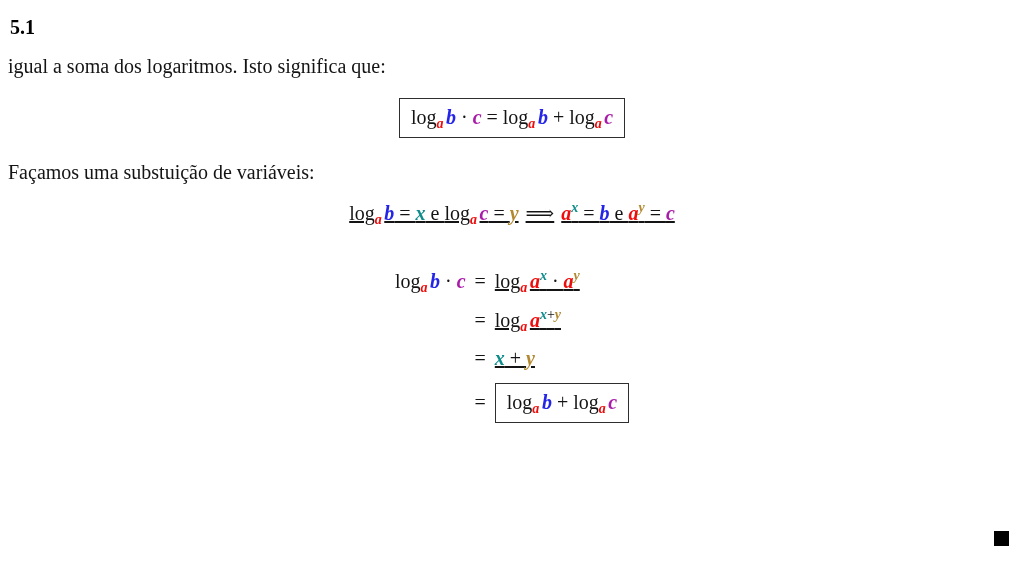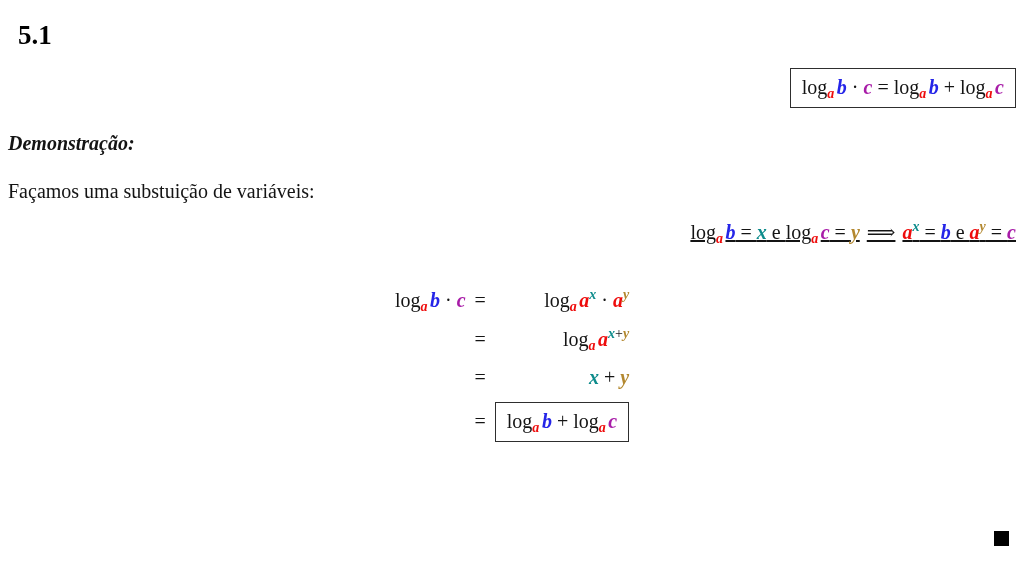--- a/index.html
+++ b/index.html
@@ -8,34 +8,34 @@
     width:1024px;height:565px;
     background:#ffffff;
     color:#141414;
     font-family:"Liberation Serif","DejaVu Serif",serif;
     font-size:20px;
     overflow:hidden;
     box-sizing:border-box;
     padding:12px 8px 0 8px;
   }
   h1.heading{
-    margin:8px;
-    font-size:27px;
+    margin:0;
+    font-size:20px;
     font-weight:bold;
     color:#000;
     line-height:30px;
     display:flex;
     text-align:center;
   }
   h1.heading .num{margin-left:2px;}
   h1.heading .ttl{margin-left:31px;}
   .para{margin-top:10px;line-height:28px;}
   .jline{text-align:justify;text-align-last:justify;}
   .line{text-align:left;}
-  .center-row{text-align:right;}
+  .center-row{text-align:center;}
   .box-row{margin-top:18px;}
   .fbox{
     display:inline-block;
     border:1.5px solid #2e2e2e;
     padding:6px 11px;
     line-height:24px;
   }
   .demo{
     margin-top:21px;
     font-weight:bold;
@@ -48,21 +48,21 @@
     margin:42px auto 0 auto;
     width:max-content;
     display:table;
     border-collapse:collapse;
   }
   .drow{display:table-row;margin-left:36px;}
   .drow > div{display:table-cell;vertical-align:baseline;padding-bottom:13px;}
   .drow.last > div{padding-bottom:0;}
   .dl{text-align:right;}
   .de{padding:0 9px;}
-  .dr{text-align:right;}
+  .dr{text-align:left;text-decoration:underline;}
   
   .tok{white-space:pre-wrap;}
   .k-rm{font-style:normal;color:#141414;}
   .k-text{font-style:normal;}
   .k-arrow{font-style:normal;margin:0 7px;font-family:"DejaVu Serif","DejaVu Sans",serif;}
   .k-a{color:var(--red);font-style:italic;font-weight:bold;}
   .k-b{color:var(--blue);font-style:italic;font-weight:bold;}
   .k-c{color:var(--purple);font-style:italic;font-weight:bold;}
   .k-x{color:var(--teal);font-style:italic;font-weight:bold;}
   .k-y{color:var(--olive);font-style:italic;font-weight:bold;}
@@ -78,27 +78,27 @@
 </head>
 <body>
 
 <div id="page">
 
   <h1 class="heading">
     <span class="num">5.1</span>
   </h1>
 
   <div class="para">
+    <div class="line">igual a soma dos logaritmos. Isto significa que:</div>
   </div>
 
   <div class="center-row box-row">
     <span class="fbox"><span><span class="tok k-rm">log</span><span class="tok k-a sub">a</span><span class="tok k-b">b</span><span class="tok k-rm"> · </span><span class="tok k-c">c</span><span class="tok k-rm"> = </span><span class="tok k-rm">log</span><span class="tok k-a sub">a</span><span class="tok k-b">b</span><span class="tok k-rm"> + </span><span class="tok k-rm">log</span><span class="tok k-a sub">a</span><span class="tok k-c">c</span></span></span>
   </div>
 
-  <div class="demo">Demonstração:</div>
 
   <div class="line sub-intro">Façamos uma substuição de variáveis:</div>
 
   <div class="center-row mid-formula"><span class="tok k-rm">log</span><span class="tok k-a sub">a</span><span class="tok k-b">b</span><span class="tok k-rm"> = </span><span class="tok k-x">x</span><span class="tok k-rm"> e </span><span class="tok k-rm">log</span><span class="tok k-a sub">a</span><span class="tok k-c">c</span><span class="tok k-rm"> = </span><span class="tok k-y">y</span><span class="tok k-arrow">⟹</span><span class="tok k-a">a</span><span class="tok k-x sup">x</span><span class="tok k-rm"> = </span><span class="tok k-b">b</span><span class="tok k-rm"> e </span><span class="tok k-a">a</span><span class="tok k-y sup">y</span><span class="tok k-rm"> = </span><span class="tok k-c">c</span></div>
 
   <div class="deriv">
     <div class="drow">
       <div class="dl"><span class="tok k-rm">log</span><span class="tok k-a sub">a</span><span class="tok k-b">b</span><span class="tok k-rm"> · </span><span class="tok k-c">c</span></div>
       <div class="de">=</div>
       <div class="dr"><span class="tok k-rm">log</span><span class="tok k-a sub">a</span><span class="tok k-a">a</span><span class="tok k-x sup">x</span><span class="tok k-rm"> · </span><span class="tok k-a">a</span><span class="tok k-y sup">y</span></div>

